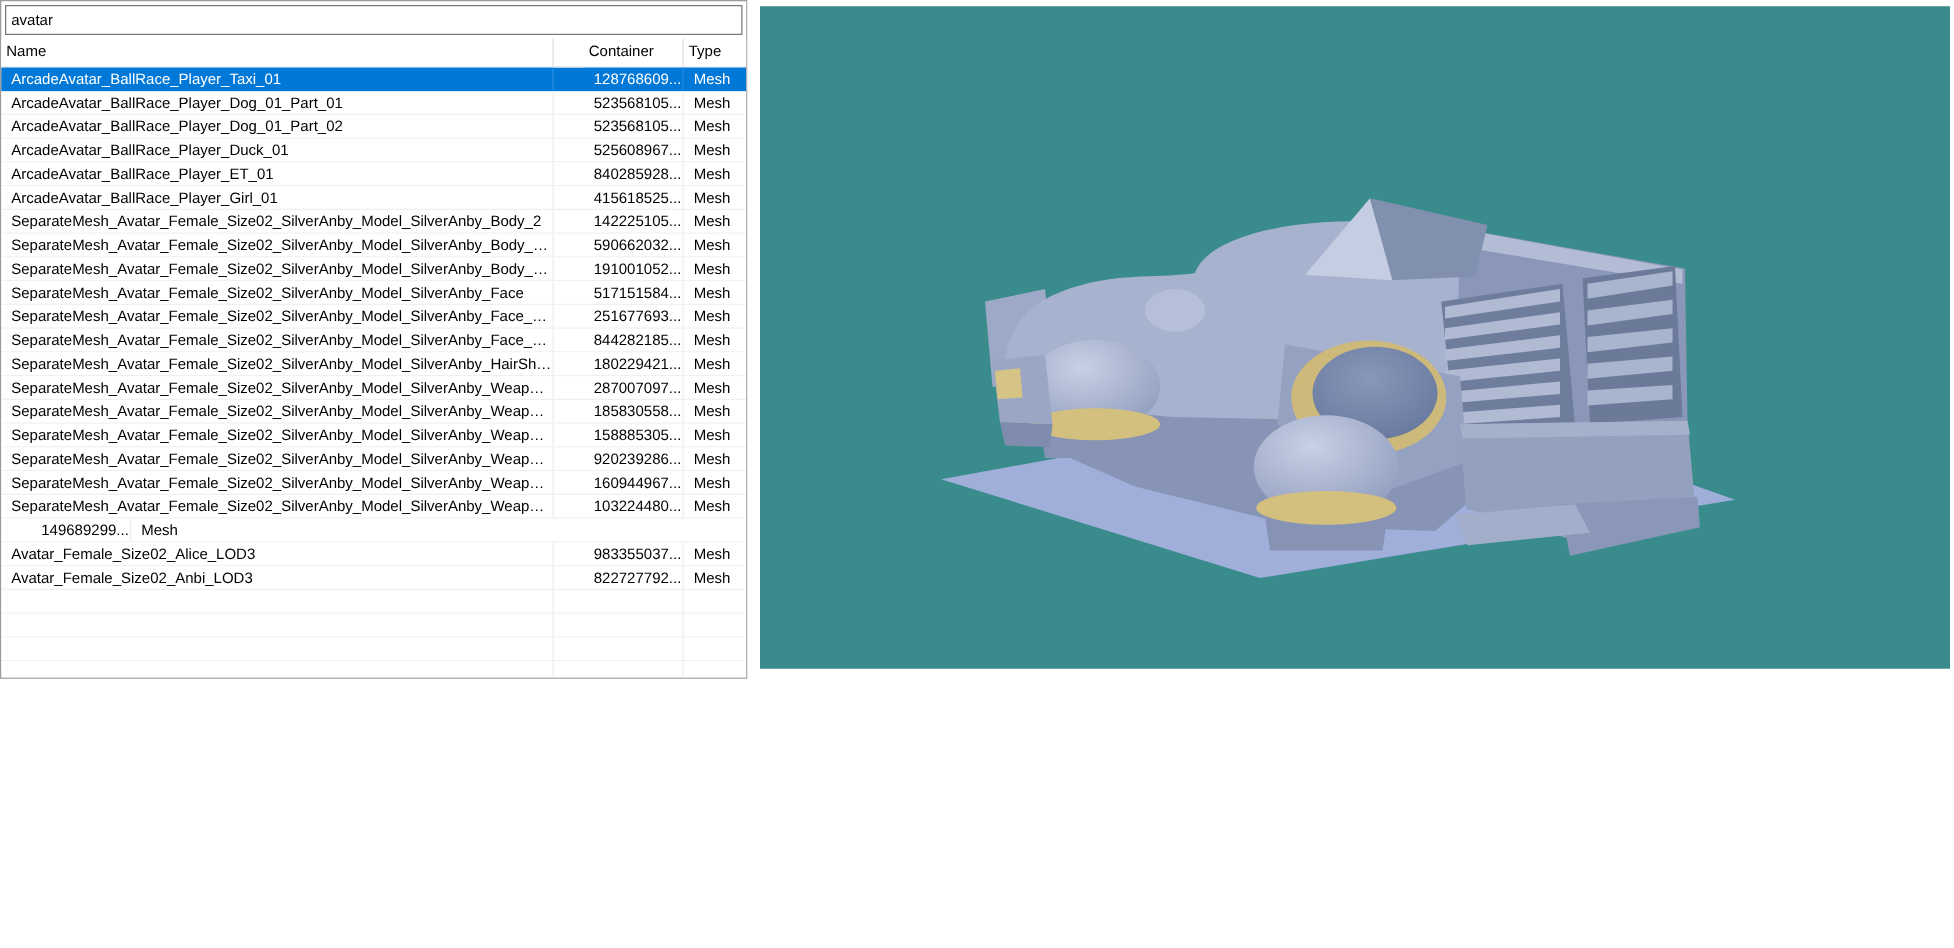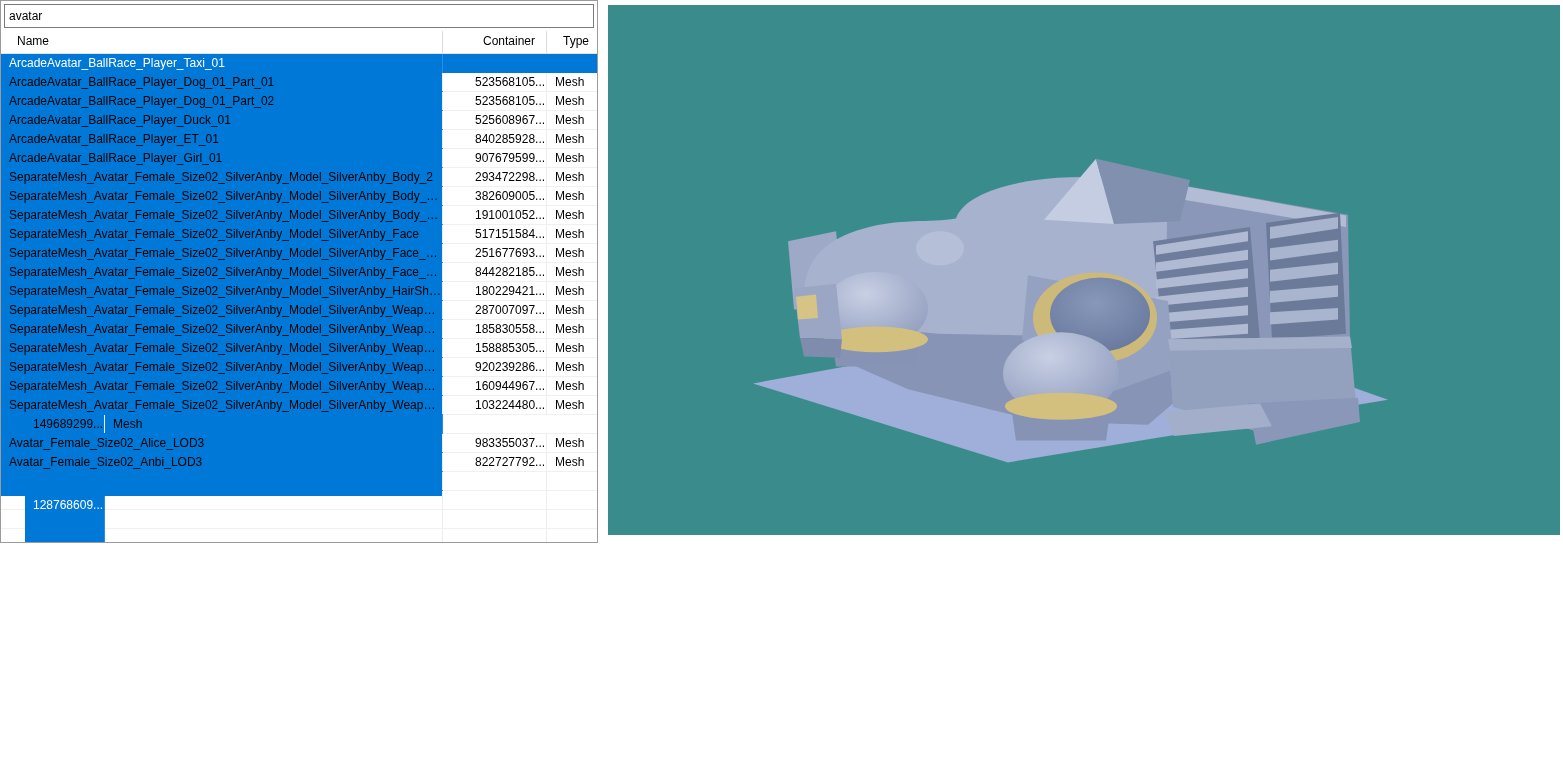--- a/index.html
+++ b/index.html
@@ -26,40 +26,40 @@
     font-family: "Liberation Sans", sans-serif;
     font-size: 12px;
     padding: 1px 4px;
     outline: none;
   }
   .thead { display: flex; height: 22px; flex: 0 0 22px; background: #ffffff; border-bottom: 1px solid #e3e3e3; }
   .thcell {
     box-sizing: border-box;
     font-size: 12px; color: #000;
     line-height: 21px;
-    padding-left: 16px;
+    padding-left: 4px;
     border-right: 1px solid #dcdcdc;
     white-space: nowrap; overflow: hidden;
     background: #ffffff;
   }
   .rows { flex: 1; overflow: hidden; }
   .trow { display: flex; height: 19px; box-sizing: border-box; border-bottom: 1px solid #f0f0f0; background: #ffffff; }
   .tcell {
     box-sizing: border-box;
     font-size: 12px; color: #000;
     line-height: 18px;
     padding-left: 8px;
     border-right: 1px solid #ededed;
     white-space: nowrap; overflow: hidden; text-overflow: ellipsis;
   }
   .c0 { width: 442px; flex: 0 0 442px; }
   .c1 { width: 80px;  flex: 0 0 80px; margin-left: 24px; }
   .c2 { flex: 1; border-right: none; }
   .trow.selected, .trow.selected .tcell { background: #0078d7; color: #ffffff; }
-  .trow.selected { border-bottom-color: #0078d7; flex-direction: column; }
+  .trow.selected { border-bottom-color: #0078d7; }
   .trow.selected .tcell { border-right-color: #2a8be0; }
 
   
   .splitter { width: 10px; flex: 0 0 10px; background: #ffffff; cursor: col-resize; }
 
   
   .right-panel { flex: 1; box-sizing: border-box; padding: 5px 3px 8px 0; background: #ffffff; }
   .viewport {
     width: 100%; height: 100%;
     background: #3a8c8c;
@@ -100,31 +100,31 @@
           <div class="tcell c1">525608967...</div>
           <div class="tcell c2">Mesh</div>
         </div>
         <div class="trow">
           <div class="tcell c0">ArcadeAvatar_BallRace_Player_ET_01</div>
           <div class="tcell c1">840285928...</div>
           <div class="tcell c2">Mesh</div>
         </div>
         <div class="trow">
           <div class="tcell c0">ArcadeAvatar_BallRace_Player_Girl_01</div>
-          <div class="tcell c1">907679599...</div>
+          <div class="tcell c1">415618525...</div>
           <div class="tcell c2">Mesh</div>
         </div>
         <div class="trow">
           <div class="tcell c0">SeparateMesh_Avatar_Female_Size02_SilverAnby_Model_SilverAnby_Body_2</div>
-          <div class="tcell c1">293472298...</div>
+          <div class="tcell c1">142225105...</div>
           <div class="tcell c2">Mesh</div>
         </div>
         <div class="trow">
           <div class="tcell c0">SeparateMesh_Avatar_Female_Size02_SilverAnby_Model_SilverAnby_Body_2_LOD1</div>
-          <div class="tcell c1">382609005...</div>
+          <div class="tcell c1">590662032...</div>
           <div class="tcell c2">Mesh</div>
         </div>
         <div class="trow">
           <div class="tcell c0">SeparateMesh_Avatar_Female_Size02_SilverAnby_Model_SilverAnby_Body_2_LOD2</div>
           <div class="tcell c1">191001052...</div>
           <div class="tcell c2">Mesh</div>
         </div>
         <div class="trow">
           <div class="tcell c0">SeparateMesh_Avatar_Female_Size02_SilverAnby_Model_SilverAnby_Face</div>
           <div class="tcell c1">517151584...</div>

